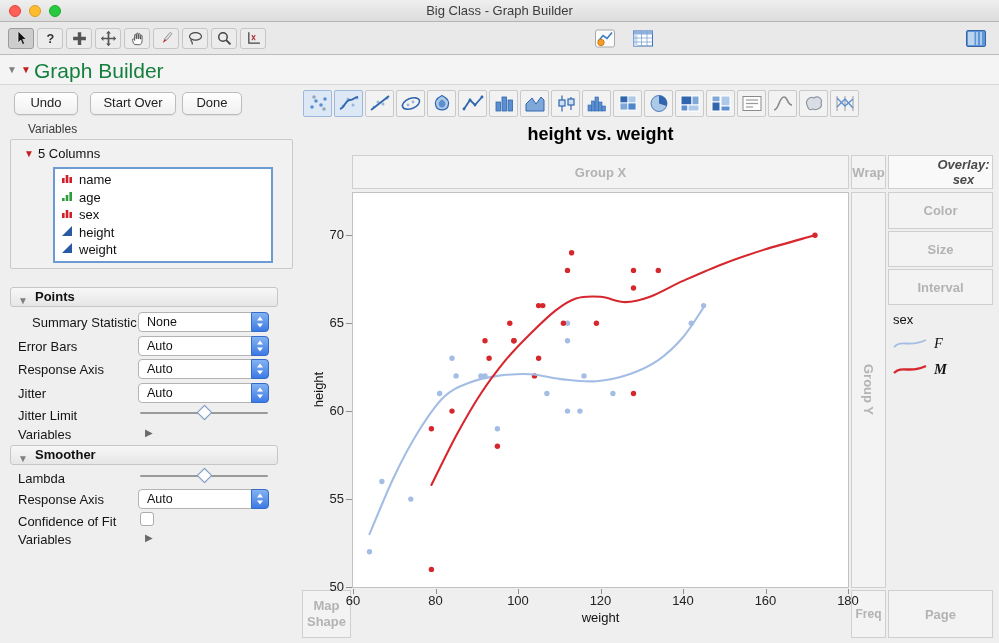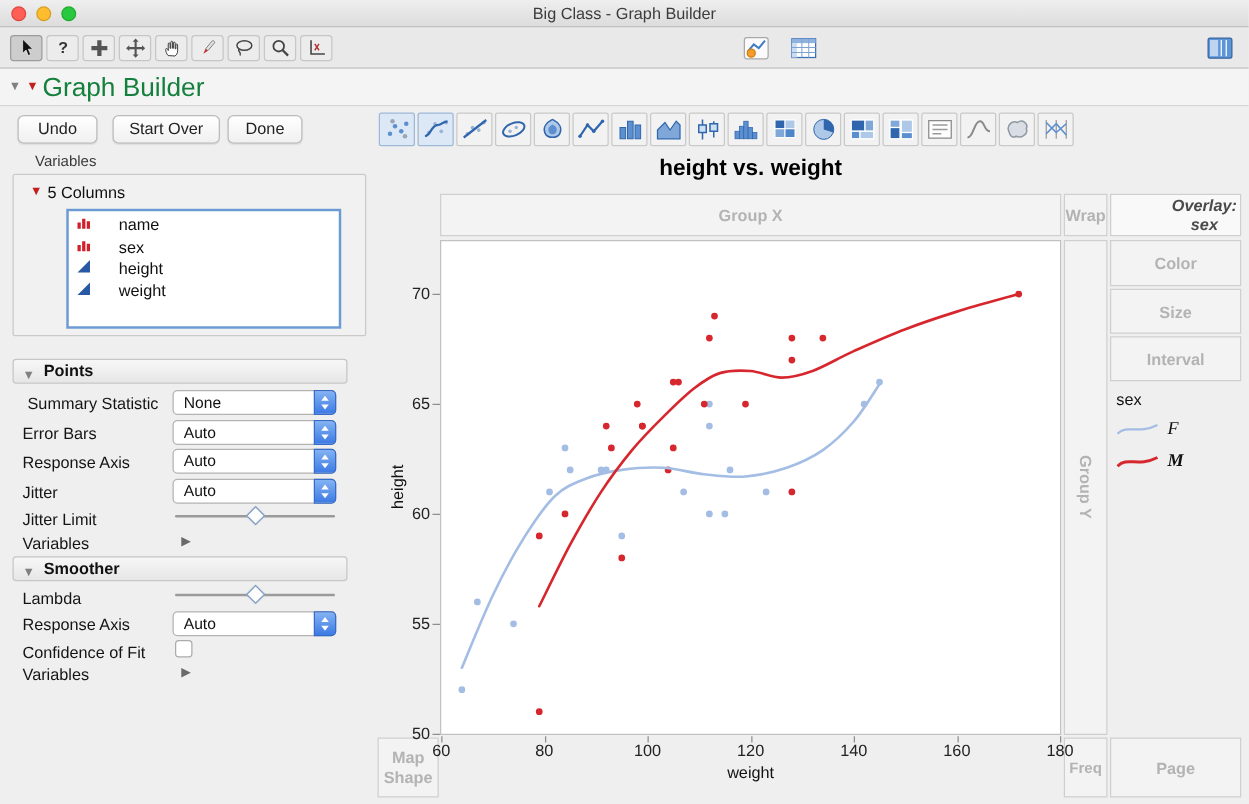--- a/index.html
+++ b/index.html
@@ -55,21 +55,21 @@
     background:#f2f2f2; display:flex; align-items:center; justify-content:center; }
   .pal-btn.active { background:#dde8f6; border-color:#9db8d8; }
   .pal-btn svg { width:24px; height:21px; }
 
   
   .var-section-label { font-size:12px; color:#3a3a3a; }
   .var-panel { left:10px; top:139px; width:283px; height:130px;
     border:1px solid #c9c9c9; background:#f1f1f1; border-radius:2px; }
   .col-list { left:42px; top:27px; width:220px; height:96px; background:#fff;
     border:2px solid #6b9bd2; padding:2px 0; }
-  .col-item { display:flex; align-items:center; gap:22px; height:17.5px;
+  .col-item { display:flex; align-items:center; gap:6px; height:17.5px;
     padding-left:6px; font-size:13px; color:#101010; }
   .col-item svg { width:12px; height:12px; flex:none; }
 
   
   .section-header { position:absolute; left:10px; width:268px; height:20px;
     background:linear-gradient(#f7f7f7,#e6e6e6); border:1px solid #c6c6c6; border-radius:3px;
     font-weight:bold; font-size:13px; color:#101010; line-height:18px; padding-left:24px; }
   .section-header .disclosure { position:absolute; left:7px; top:4px; }
   .row-label { position:absolute; font-size:13px; color:#141414; }
   .popup { position:absolute; width:131px; height:20px; background:#fff;
@@ -398,20 +398,30 @@
             <g fill="#d0202a">
               <rect x="1" y="6" width="2.6" height="5"></rect>
               <rect x="4.7" y="3" width="2.6" height="8"></rect>
               <rect x="8.4" y="5" width="2.6" height="6"></rect>
             </g>
           </svg></span>
         <span>name</span>
       </div>
       <div class="col-item">
         <span><svg viewBox="0 0 12 12">
+            <g fill="#2e9e3c">
+              <rect x="1" y="8" width="2.6" height="3"></rect>
+              <rect x="4.7" y="5" width="2.6" height="6"></rect>
+              <rect x="8.4" y="2" width="2.6" height="9"></rect>
+            </g>
+          </svg></span>
+        <span>age</span>
+      </div>
+      <div class="col-item">
+        <span><svg viewBox="0 0 12 12">
             <g fill="#d0202a">
               <rect x="1" y="6" width="2.6" height="5"></rect>
               <rect x="4.7" y="3" width="2.6" height="8"></rect>
               <rect x="8.4" y="5" width="2.6" height="6"></rect>
             </g>
           </svg></span>
         <span>sex</span>
       </div>
       <div class="col-item">
         <span><svg viewBox="0 0 12 12">
@@ -425,21 +435,21 @@
           </svg></span>
         <span>weight</span>
       </div>
     </div>
 </div>
 
 <div class="section-header" style="top:287px;">
   <span class="disclosure">▼</span>
   <span>Points</span>
 </div>
-<div class="row-label" style="left:22px;top:315px;text-align:center;">Summary Statistic</div>
+<div class="row-label" style="left:32px;top:315px;text-align:center;">Summary Statistic</div>
 <div class="popup" style="left:138px;top:312px;">
   <span class="popup-val">None</span>
   <span class="popup-cap"><svg viewBox="0 0 10 16">
         <path d="M5,2.5 L8,6.5 H2 Z" fill="#fff"></path>
         <path d="M5,13.5 L2,9.5 H8 Z" fill="#fff"></path>
       </svg></span>
 </div>
 <div class="row-label" style="left:18px;top:339px;">Error Bars</div>
 <div class="popup" style="left:138px;top:336px;">
   <span class="popup-val">Auto</span>

